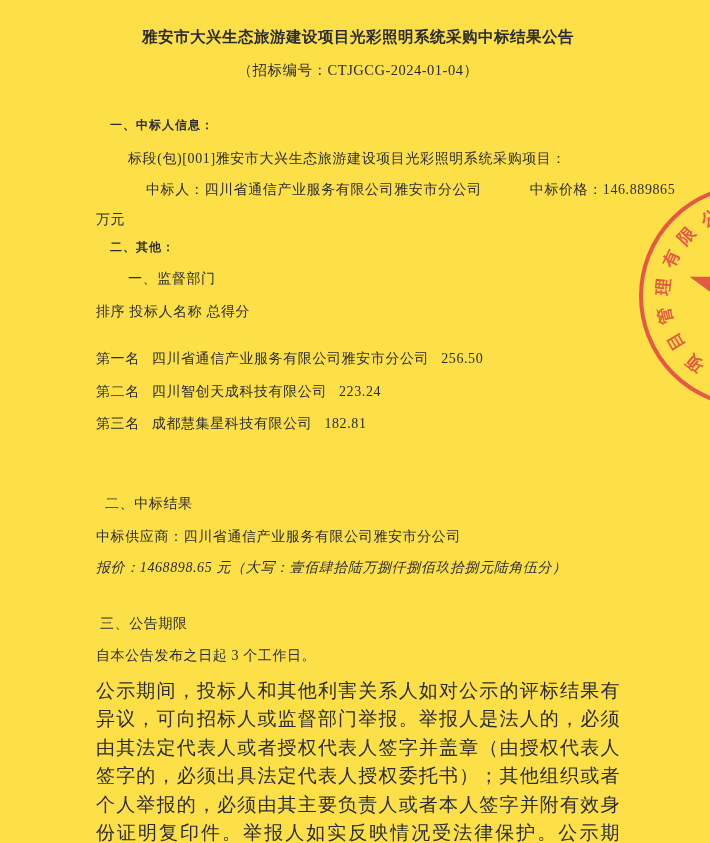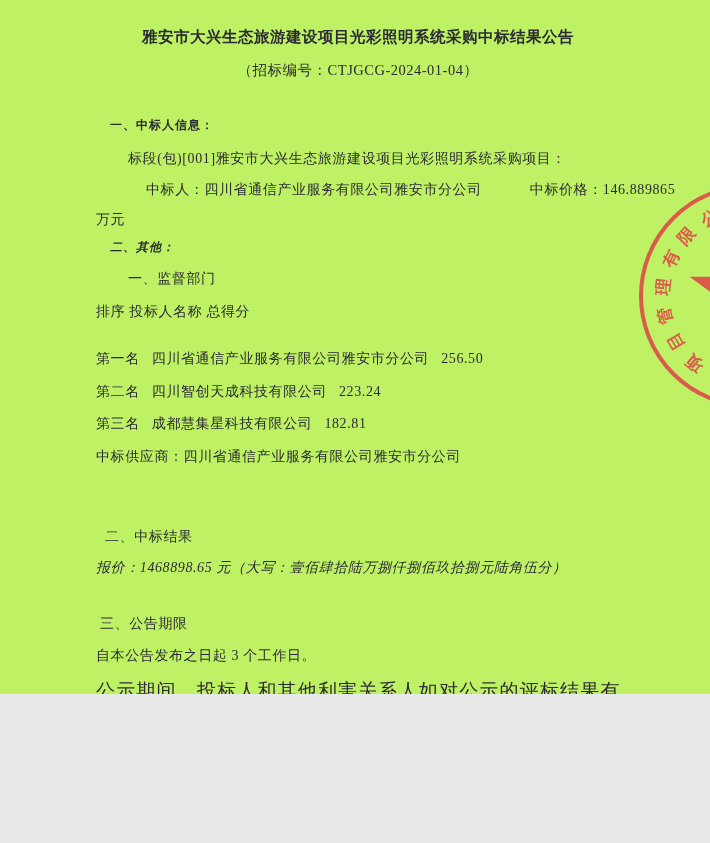--- a/index.html
+++ b/index.html
@@ -1,20 +1,20 @@
 <!DOCTYPE html>
 <html><head>
 <meta charset="utf-8">
 <style>
   html,body { margin:0; padding:0; background:#e9e9e9; }
   #page {
     position:relative;
-    width:710px; height:694px;
+    width:710px; height:843px;
     margin:0 auto;
-    background:#bef264;
+    background:#fde047;
     overflow:hidden;
     font-family:"Liberation Serif","DejaVu Serif",serif;
     color:#2b2b33;
   }
   #content { position:relative; padding:0 90px 0 96px; z-index:1; }
   .title {
     text-align:center; font-weight:bold; font-size:15.5px;
     padding-top:27px; letter-spacing:0.5px; margin:0;
   }
   .subtitle { text-align:center; font-size:14.5px; margin:13px 0 0 0; letter-spacing:0.5px; }
@@ -61,30 +61,30 @@
   <div id="content">
 
     <p class="title">雅安市大兴生态旅游建设项目光彩照明系统采购中标结果公告</p>
     <p class="subtitle">（招标编号：CTJGCG-2024-01-04）</p>
 
     <p class="h-main" style="margin-top:37px;">一、中标人信息：</p>
     <p class="ln ind-lot" style="margin-top:16px;">标段(包)[001]雅安市大兴生态旅游建设项目光彩照明系统采购项目：</p>
     <p class="ln ind-win" style="margin-top:13px;"><span>中标人：四川省通信产业服务有限公司雅安市分公司</span><span class="gap-price"></span><span>中标价格：146.889865</span></p>
     <p class="ln" style="margin-top:12px;">万元</p>
 
-    <p class="h-main" style="margin-top:10px;font-style:italic;">二、其他：</p>
+    <p class="h-main" style="margin-top:10px;">二、其他：</p>
     <p class="ln ind-sub" style="margin-top:14px;">一、监督部门</p>
     <p class="ln" style="margin-top:15px;">排序 投标人名称 总得分</p>
 
     <p class="ln" style="margin-top:29px;"><span>第一名</span><span class="row-gap"></span><span>四川省通信产业服务有限公司雅安市分公司</span><span class="row-gap"></span><span>256.50</span></p>
     <p class="ln" style="margin-top:15px;"><span>第二名</span><span class="row-gap"></span><span>四川智创天成科技有限公司</span><span class="row-gap"></span><span>223.24</span></p>
     <p class="ln" style="margin-top:14px;"><span>第三名</span><span class="row-gap"></span><span>成都慧集星科技有限公司</span><span class="row-gap"></span><span>182.81</span></p>
 
+    <p class="ln ind-sub2" style="margin-top:62px;">二、中标结果</p>
     <p class="ln" style="margin-top:15px;">中标供应商：四川省通信产业服务有限公司雅安市分公司</p>
-    <p class="ln ind-sub2" style="margin-top:62px;">二、中标结果</p>
     <p class="ln" style="margin-top:13px;font-style:italic;">报价：1468898.65 元（大写：壹佰肆拾陆万捌仟捌佰玖拾捌元陆角伍分）</p>
 
     <p class="ln ind-sub3" style="margin-top:38px;">三、公告期限</p>
     <p class="ln" style="margin-top:14px;">自本公告发布之日起 3 个工作日。</p>
     <p class="para">公示期间，投标人和其他利害关系人如对公示的评标结果有异议，可向招标人或监督部门举报。举报人是法人的，必须由其法定代表人或者授权代表人签字并盖章（由授权代表人签字的，必须出具法定代表人授权委托书）；其他组织或者个人举报的，必须由其主要负责人或者本人签字并附有效身份证明复印件。举报人如实反映情况受法律保护。公示期满，如无异议，即时生效。</p>
 
     <p class="h-main" style="margin-top:7px;">三、监督部门</p>
 
   </div>
 

